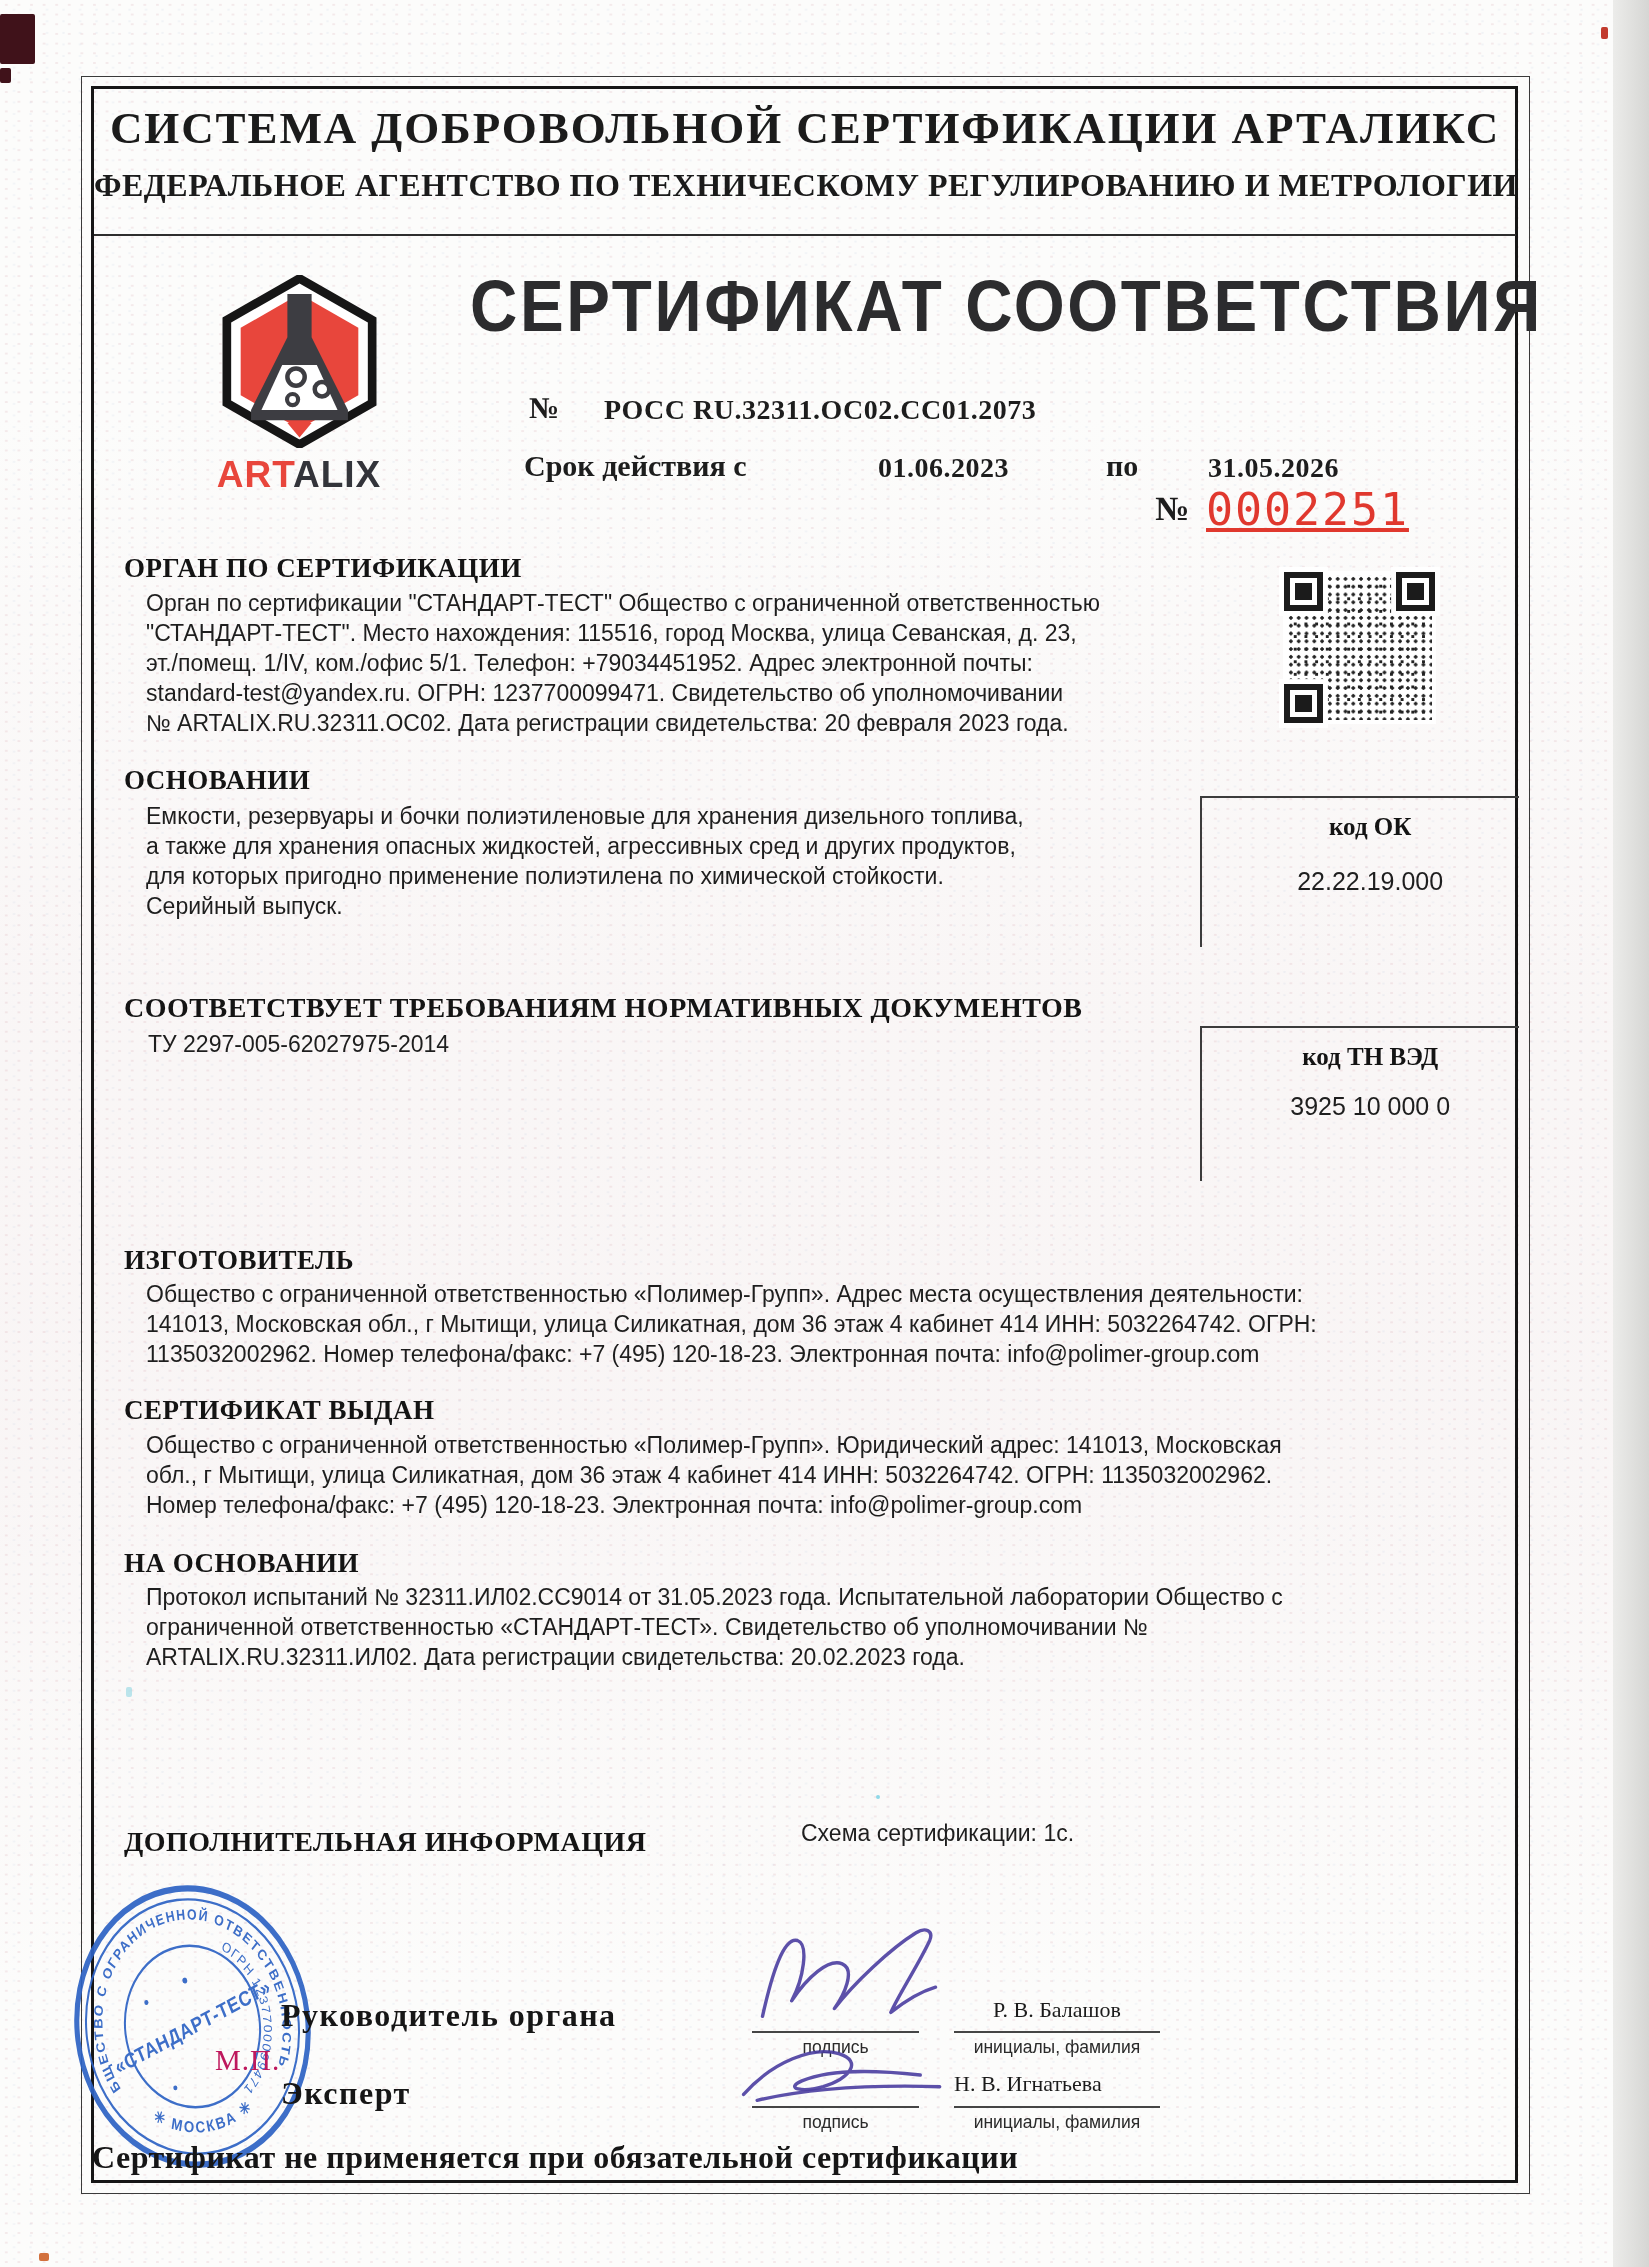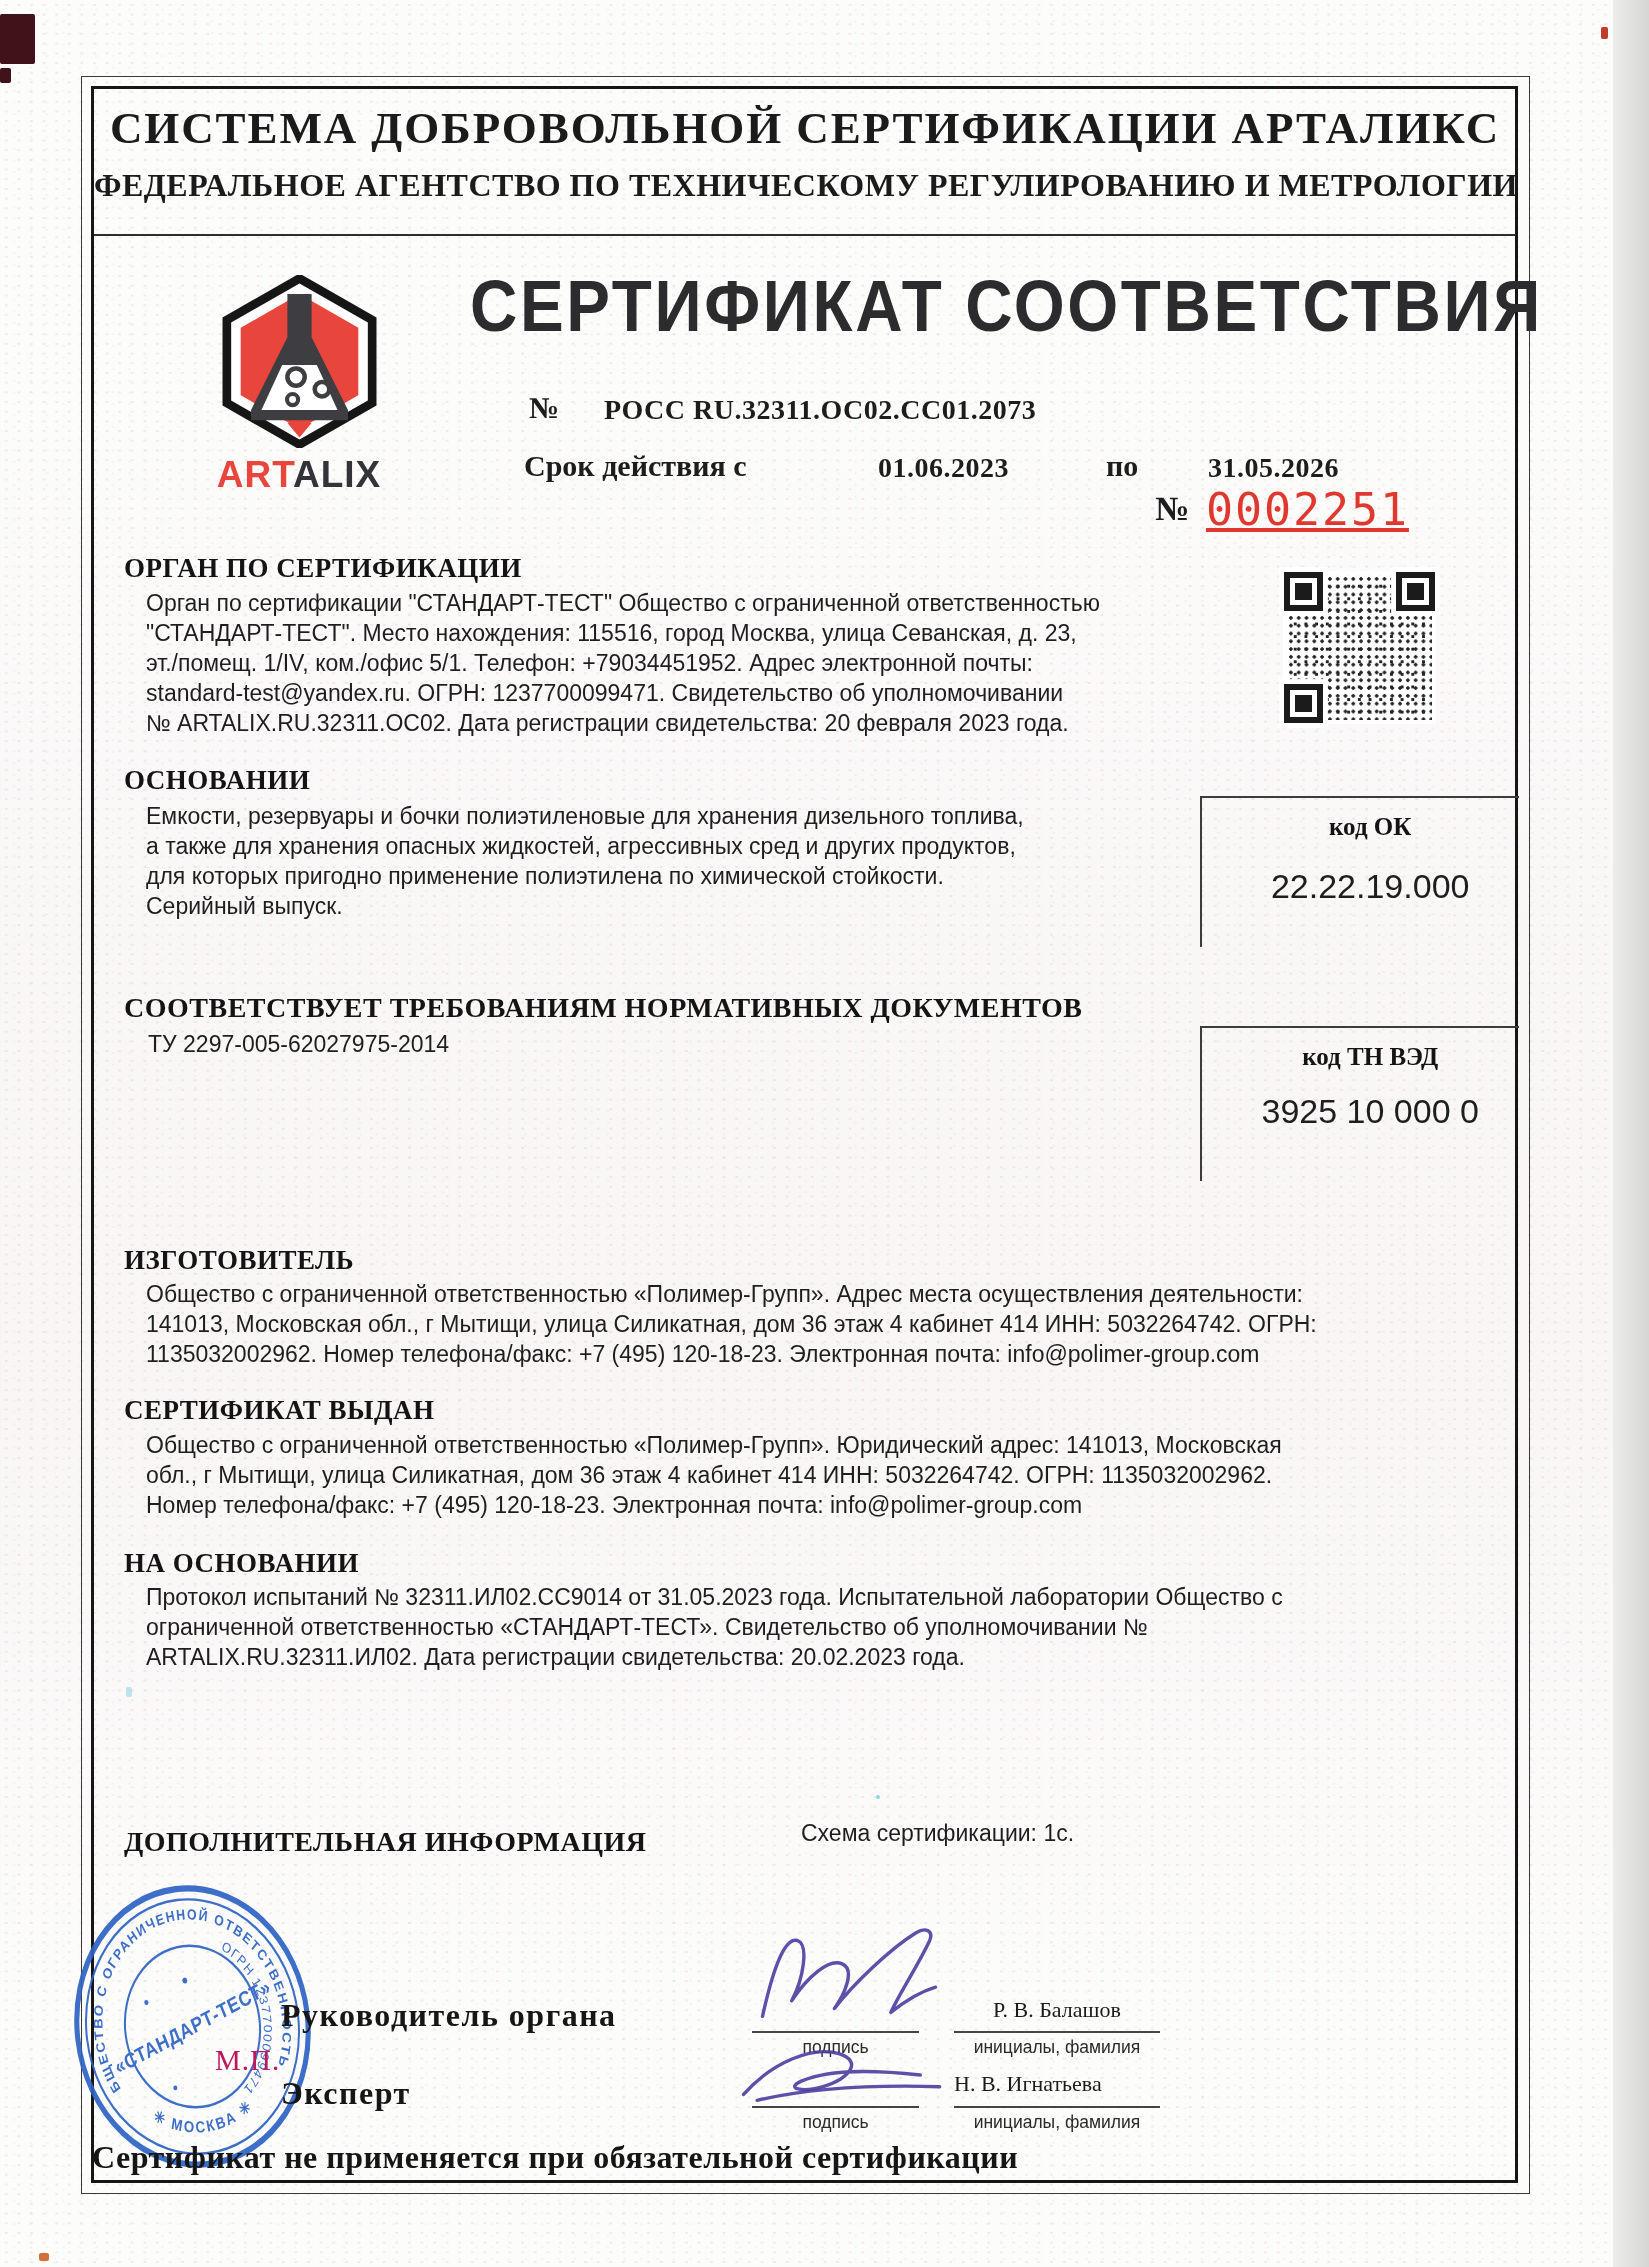--- a/index.html
+++ b/index.html
@@ -36,21 +36,21 @@
 
   .numrow-label{font-size:30px;font-weight:bold;color:#1d1d1d;}
   .numrow-value{font-size:28px;font-weight:bold;color:#1d1d1d;letter-spacing:0.5px;text-align:center;}
   .blank-no{font-family:"DejaVu Sans Mono",monospace;font-size:45px;color:#e0382e;letter-spacing:1.9px;text-decoration:underline;}
 
   .sec-title{font-family:"Liberation Serif",serif;font-weight:bold;font-size:27px;color:#141414;letter-spacing:0.5px;white-space:nowrap;}
   .sec-body{font-size:23px;line-height:30px;color:#1e1e1e;white-space:pre-line;}
 
   .code-box{border-top:2.4px solid #3c3c3c;border-left:2.4px solid #3c3c3c;box-sizing:border-box;padding:14.6px 0 0 19.4px;text-align:center;}
   .code-box .cb-label{font-family:"Liberation Serif",serif;font-weight:bold;font-size:25px;color:#141414;}
-  .code-box .cb-value{font-size:34px;color:#1e1e1e;}
+  .code-box .cb-value{font-size:25px;color:#1e1e1e;}
 
   .qr{
     position:absolute;left:1283px;top:571px;width:153px;height:153px;background:#fff;
   }
   .qr .dots{
     position:absolute;inset:3.9px;
     background-image:
       radial-gradient(#232323 1.5px, transparent 1.8px),
       radial-gradient(#232323 1.3px, transparent 1.6px);
     background-size:7.8px 7.8px, 10.7px 12.6px;

